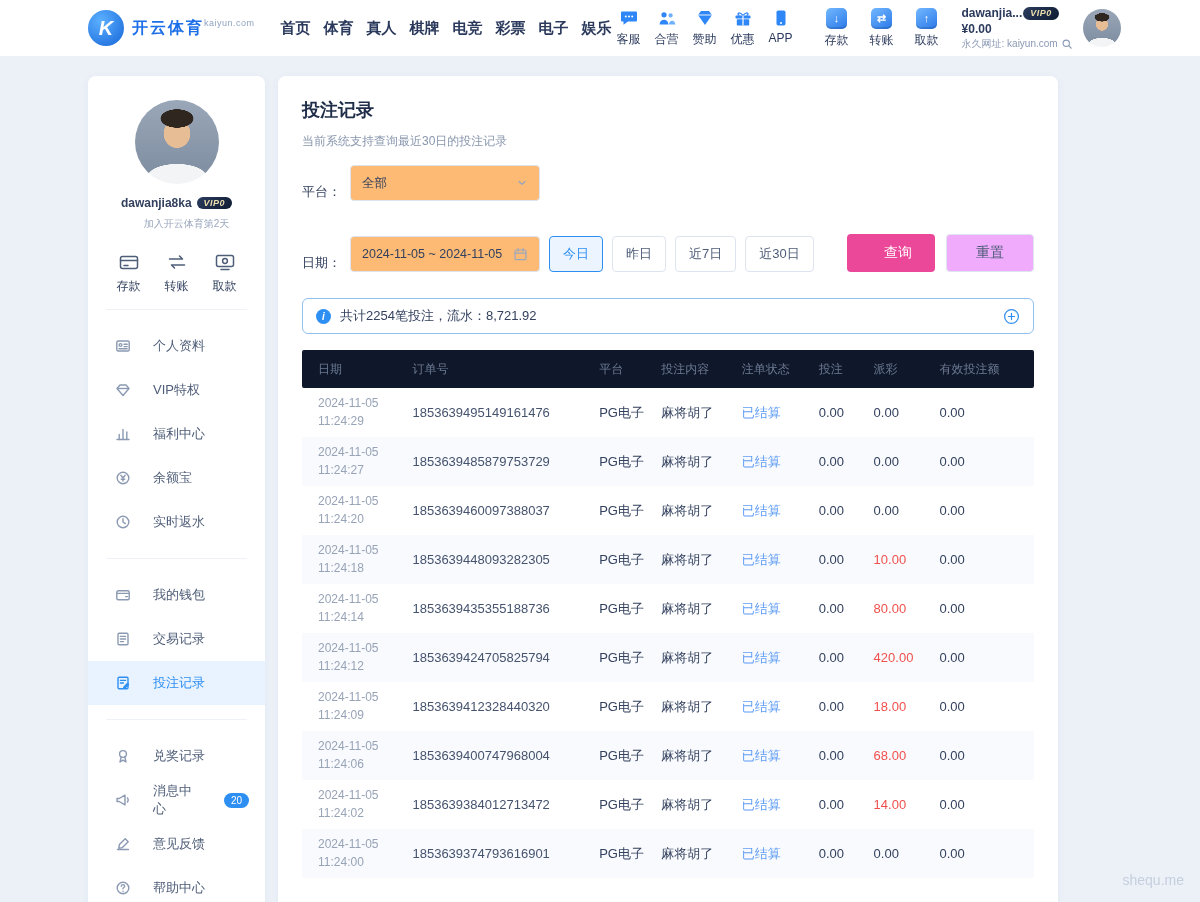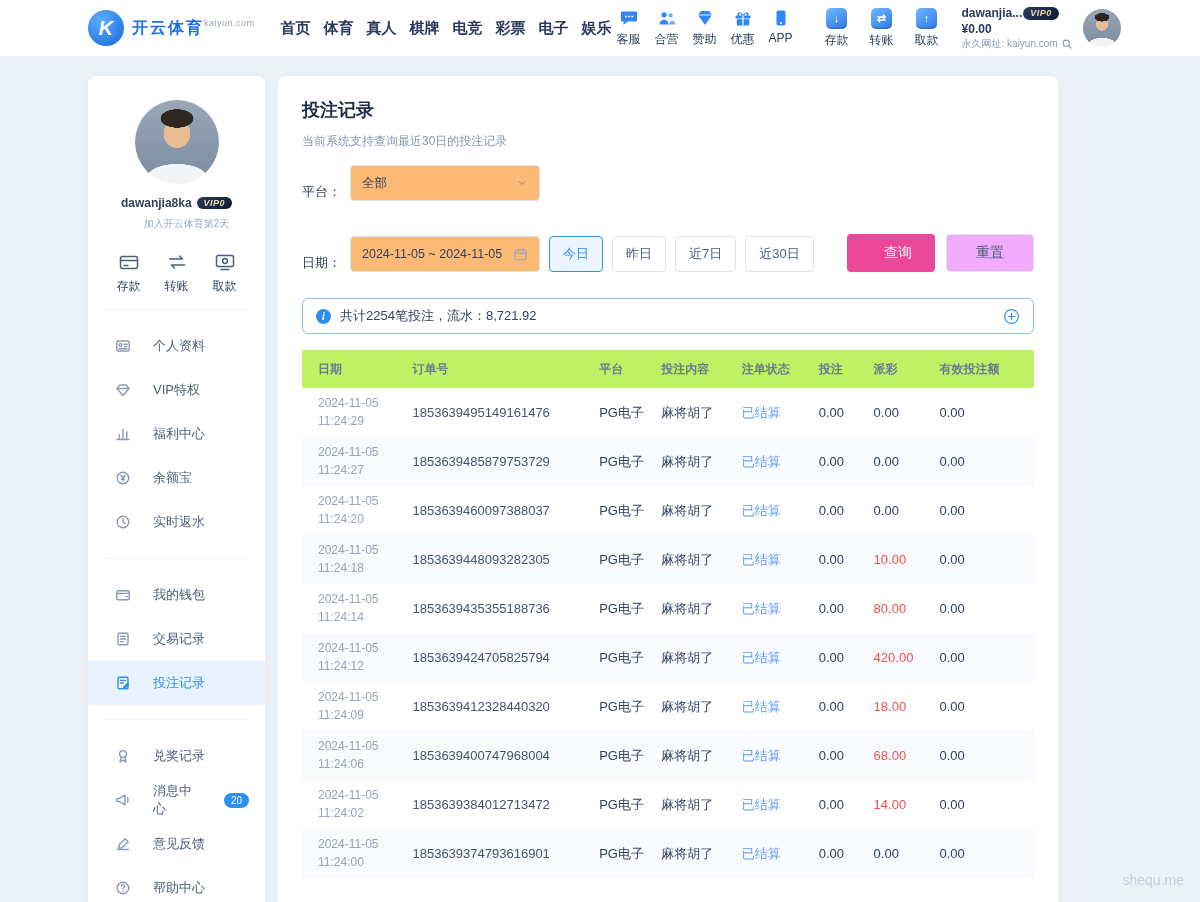--- a/index.html
+++ b/index.html
@@ -67,21 +67,21 @@
   .quick-btn.active { border-color: #2e8ff2; color: #2e8ff2; background: #ecf5ff; }
   .btn-search { width: 88px; height: 38px; background: #ec4899; color: #fff; border: none; border-radius: 4px; font-size: 14px; margin-left: auto; cursor: pointer; font-family: inherit; padding-left: 14px; }
   .btn-reset { width: 88px; height: 38px; background: #f0abfc; color: #4e5d78; border: 1px solid #dde4ee; border-radius: 4px; font-size: 14px; margin-left: 11px; cursor: pointer; font-family: inherit; }
 
   .summary-bar { margin-top: 26px; border: 1px solid #8fbfee; border-radius: 6px; height: 36px; display: flex; align-items: center; padding: 0 13px; background: #fff; }
   .info-icon { width: 15px; height: 15px; border-radius: 50%; background: #2e8ff2; color: #fff; font-size: 10px; font-weight: bold; font-style: italic; display: flex; align-items: center; justify-content: center; margin-right: 9px; flex-shrink: 0; }
   .summary-text { font-size: 13px; color: #33415e; }
   .plus-btn { margin-left: auto; cursor: pointer; display: flex; }
 
   table { width: 100%; border-collapse: collapse; margin-top: 16px; table-layout: fixed; }
-  thead th { background: #bef264; height: 38px; font-size: 12px; color: #6b7a92; font-weight: bold; text-align: left; padding: 0 8px; }
+  thead th { background: #0f172a; height: 38px; font-size: 12px; color: #6b7a92; font-weight: normal; text-align: left; padding: 0 8px; }
   thead th:first-child { padding-left: 16px; border-radius: 2px 0 0 2px; }
   thead th:last-child { border-radius: 0 2px 2px 0; }
   tbody td { height: 49px; font-size: 13px; color: #33415e; padding: 0 8px; }
   tbody td:first-child { padding-left: 16px; }
   tbody tr:nth-child(even) { background: #f8fafd; }
   .cell-date div { font-size: 12px; color: #97a3b7; line-height: 1.45; }
   .cell-order { color: #45536e; }
   .cell-status { color: #5f9df5; }
   td.red { color: #f0504d; }
 

